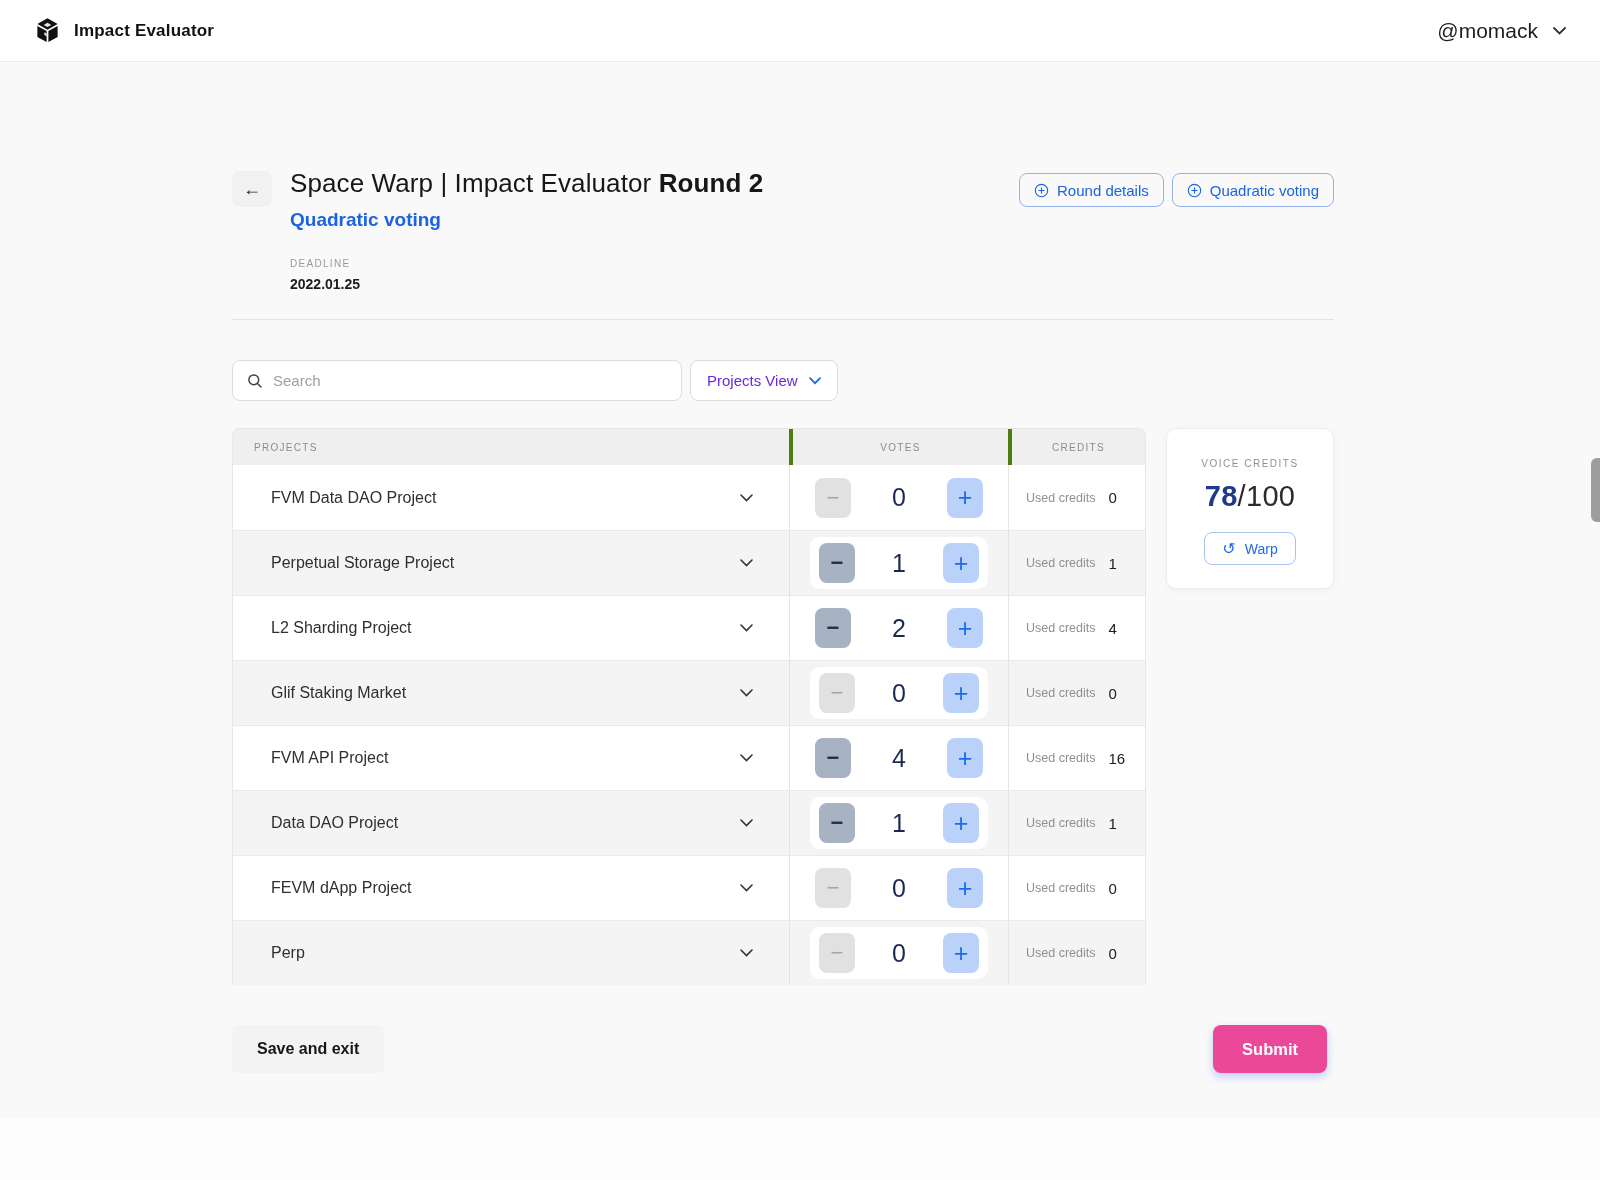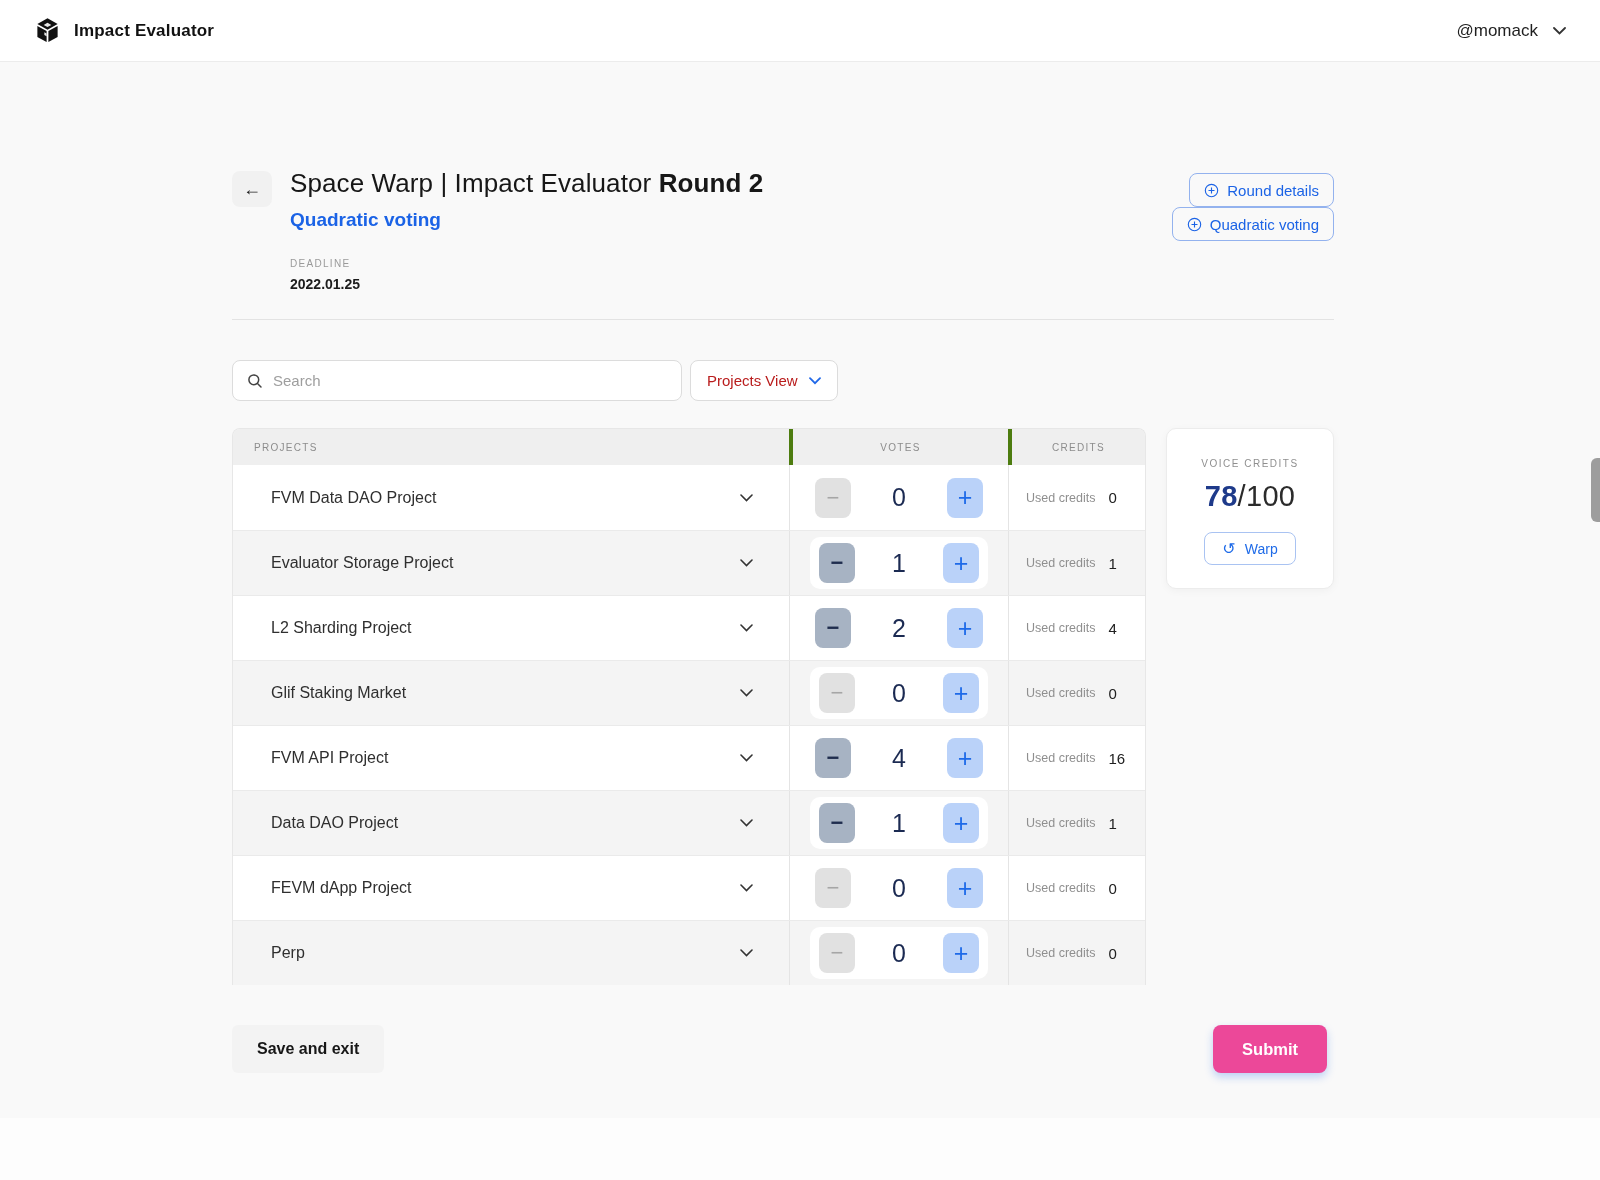--- a/index.html
+++ b/index.html
@@ -14,57 +14,57 @@
   button { font-family:"Liberation Sans", sans-serif; border:none; background:none; cursor:pointer; }
 
   
   .navbar {
     height:62px; background:#ffffff; border-bottom:1px solid #ececec;
     display:flex; align-items:center; padding:0 34px;
   }
   .brand { display:flex; align-items:center; gap:13px; }
   .brand-name { font-size:17px; font-weight:700; color:#111; letter-spacing:.2px; }
   .user-menu { margin-left:auto; display:flex; align-items:center; gap:15px; }
-  .user-name { font-size:17px; color:#1f1f1f; }
+  .user-name { font-size:21px; color:#1f1f1f; }
 
   
   .content { background:#f9f9f9; height:1056px; overflow:hidden; }
   .container { width:1102px; margin-left:232px; padding-top:106px; }
 
   .page-header { display:flex; align-items:flex-start; }
   .back-btn {
     width:40px; height:36px; border-radius:8px; background:#f1f1f1;
     font-size:18px; color:#222; display:flex; align-items:center; justify-content:center; margin-top:3px;
   }
   .title-block { margin-left:18px; }
   .page-title { font-size:26px; font-weight:400; color:#171717; letter-spacing:.1px; }
   .page-title .bold { font-weight:700; }
   .subtitle { margin-top:10px; font-size:19px; font-weight:700; color:#1b63e6; }
   .deadline-label { margin-top:27px; font-size:10px; letter-spacing:1.3px; color:#9a9a9a; text-transform:uppercase; }
   .deadline-value { margin-top:7px; font-size:14px; font-weight:700; color:#1c1c1c; }
 
-  .header-actions { margin-left:auto; display:flex; flex-direction:column; align-items:flex-end; margin-top:5px; }
+  .header-actions { margin-left:auto; display:flex; flex-direction:row; align-items:flex-end; gap:8px; margin-top:5px; }
   .outline-btn {
     height:34px; padding:0 14px; border:1px solid #93b2ee; border-radius:8px;
     color:#1b63e6; font-size:15px; display:flex; align-items:center; gap:8px; background:transparent;
   }
 
   .divider { margin-top:27px; border:none; border-top:1px solid #e3e3e3; }
 
   
   .toolbar { margin-top:40px; display:flex; gap:8px; }
   .search-box {
     width:450px; height:41px; background:#fff; border:1px solid #dcdcdc; border-radius:8px;
     display:flex; align-items:center; padding:0 14px; gap:10px;
   }
   .search-box input { border:none; outline:none; flex:1; font-size:15px; font-family:"Liberation Sans",sans-serif; color:#333; background:transparent; }
   .search-box input::placeholder { color:#9e9e9e; }
   .view-select {
     height:41px; padding:0 16px; background:#fff; border:1px solid #dcdcdc; border-radius:8px;
-    display:flex; align-items:center; gap:11px; font-size:15px; color:#b91c1c;
+    display:flex; align-items:center; gap:11px; font-size:15px; color:#6d28d9;
   }
 
   
   .main-row { margin-top:27px; display:flex; align-items:flex-start; gap:20px; }
 
   .table { width:914px; border:1px solid #e7e7e7; border-bottom:none; border-radius:8px 8px 0 0; overflow:hidden; }
   .thead {
     display:grid; grid-template-columns:556px 219px 137px; height:36px; background:#efefef;
   }
   .th { display:flex; align-items:center; font-size:10px; letter-spacing:1.3px; color:#8c8c8c; text-transform:uppercase; }
@@ -234,21 +234,21 @@
                   </button>
       </div>
     </div>
     <div class="cell credits">
       <span class="uc-label">Used credits</span>
       <span class="uc-value">0</span>
     </div>
   </div>
             <div class="row alt">
     <div class="cell project">
-      <span>Evaluator Storage Project</span>
+      <span>Perpetual Storage Project</span>
       <span class="chev">
         <svg width="13" height="8" viewBox="0 0 13 8">
                     <path d="M1 1 L6.5 6.5 L12 1" fill="none" stroke="#333" stroke-width="1.6" stroke-linecap="round"></path>
                   </svg>
       </span>
     </div>
     <div class="cell votes">
       <div class="stepper">
         <button class="btn-step btn-minus on">
                     <span>−</span>

